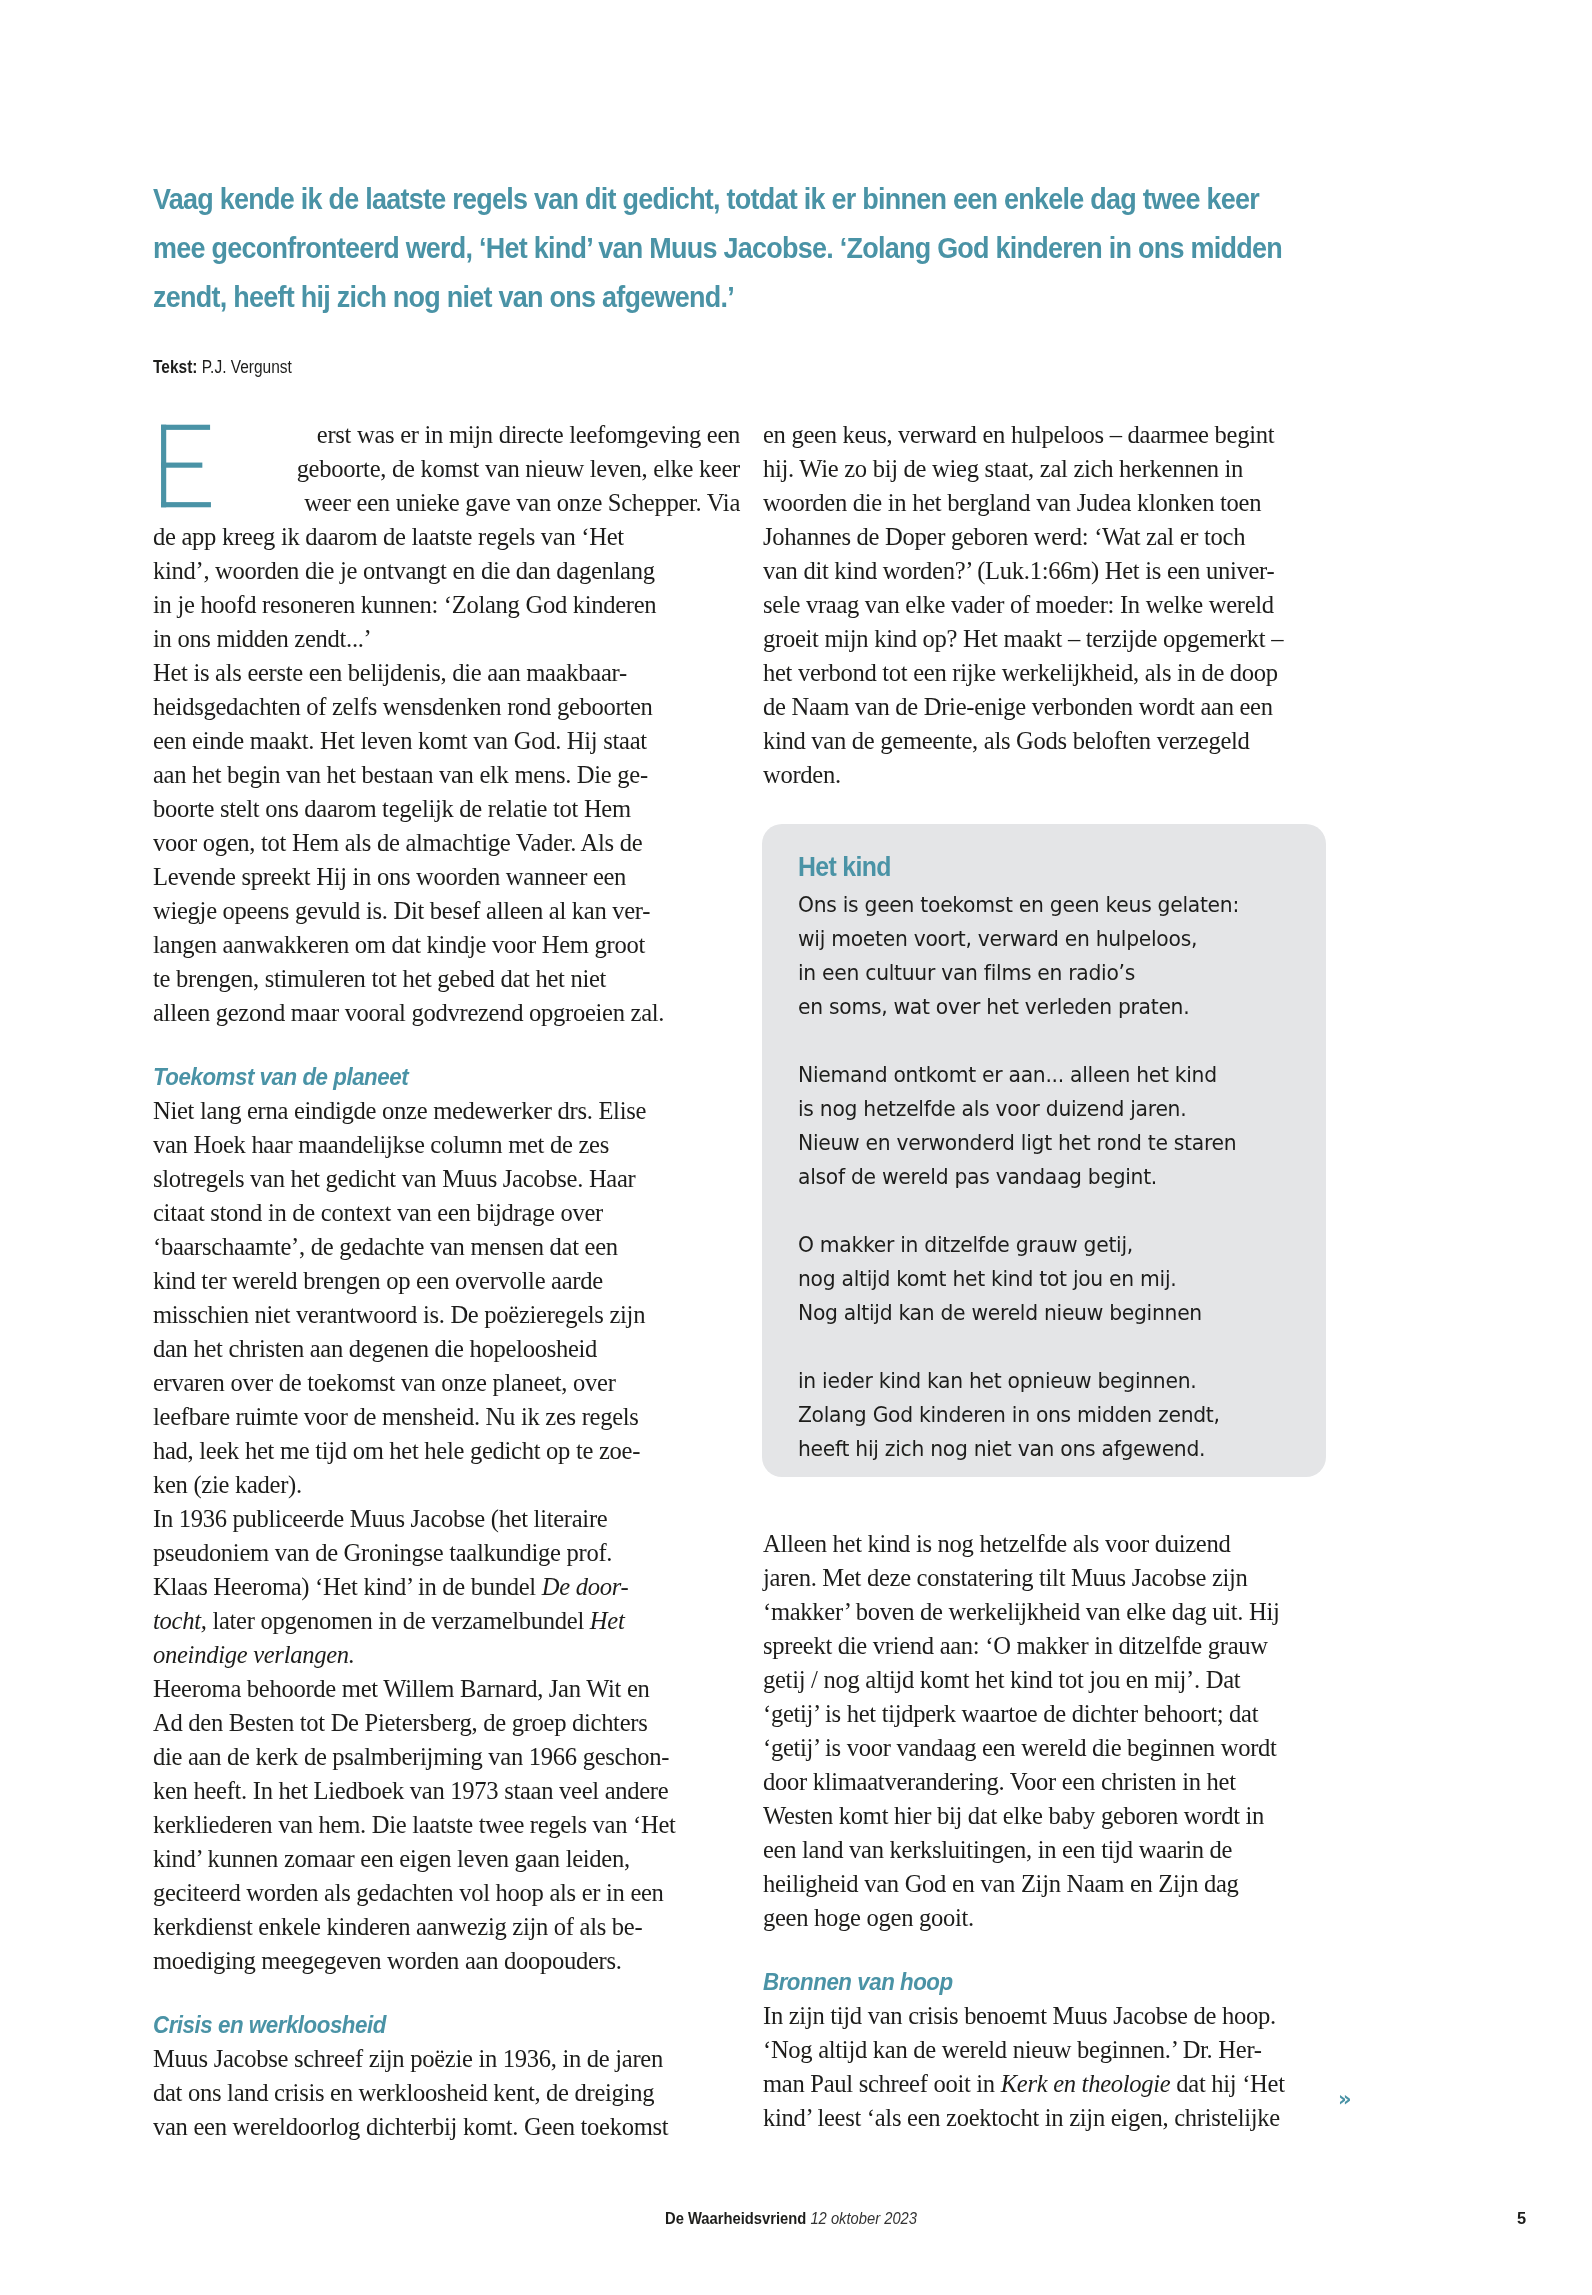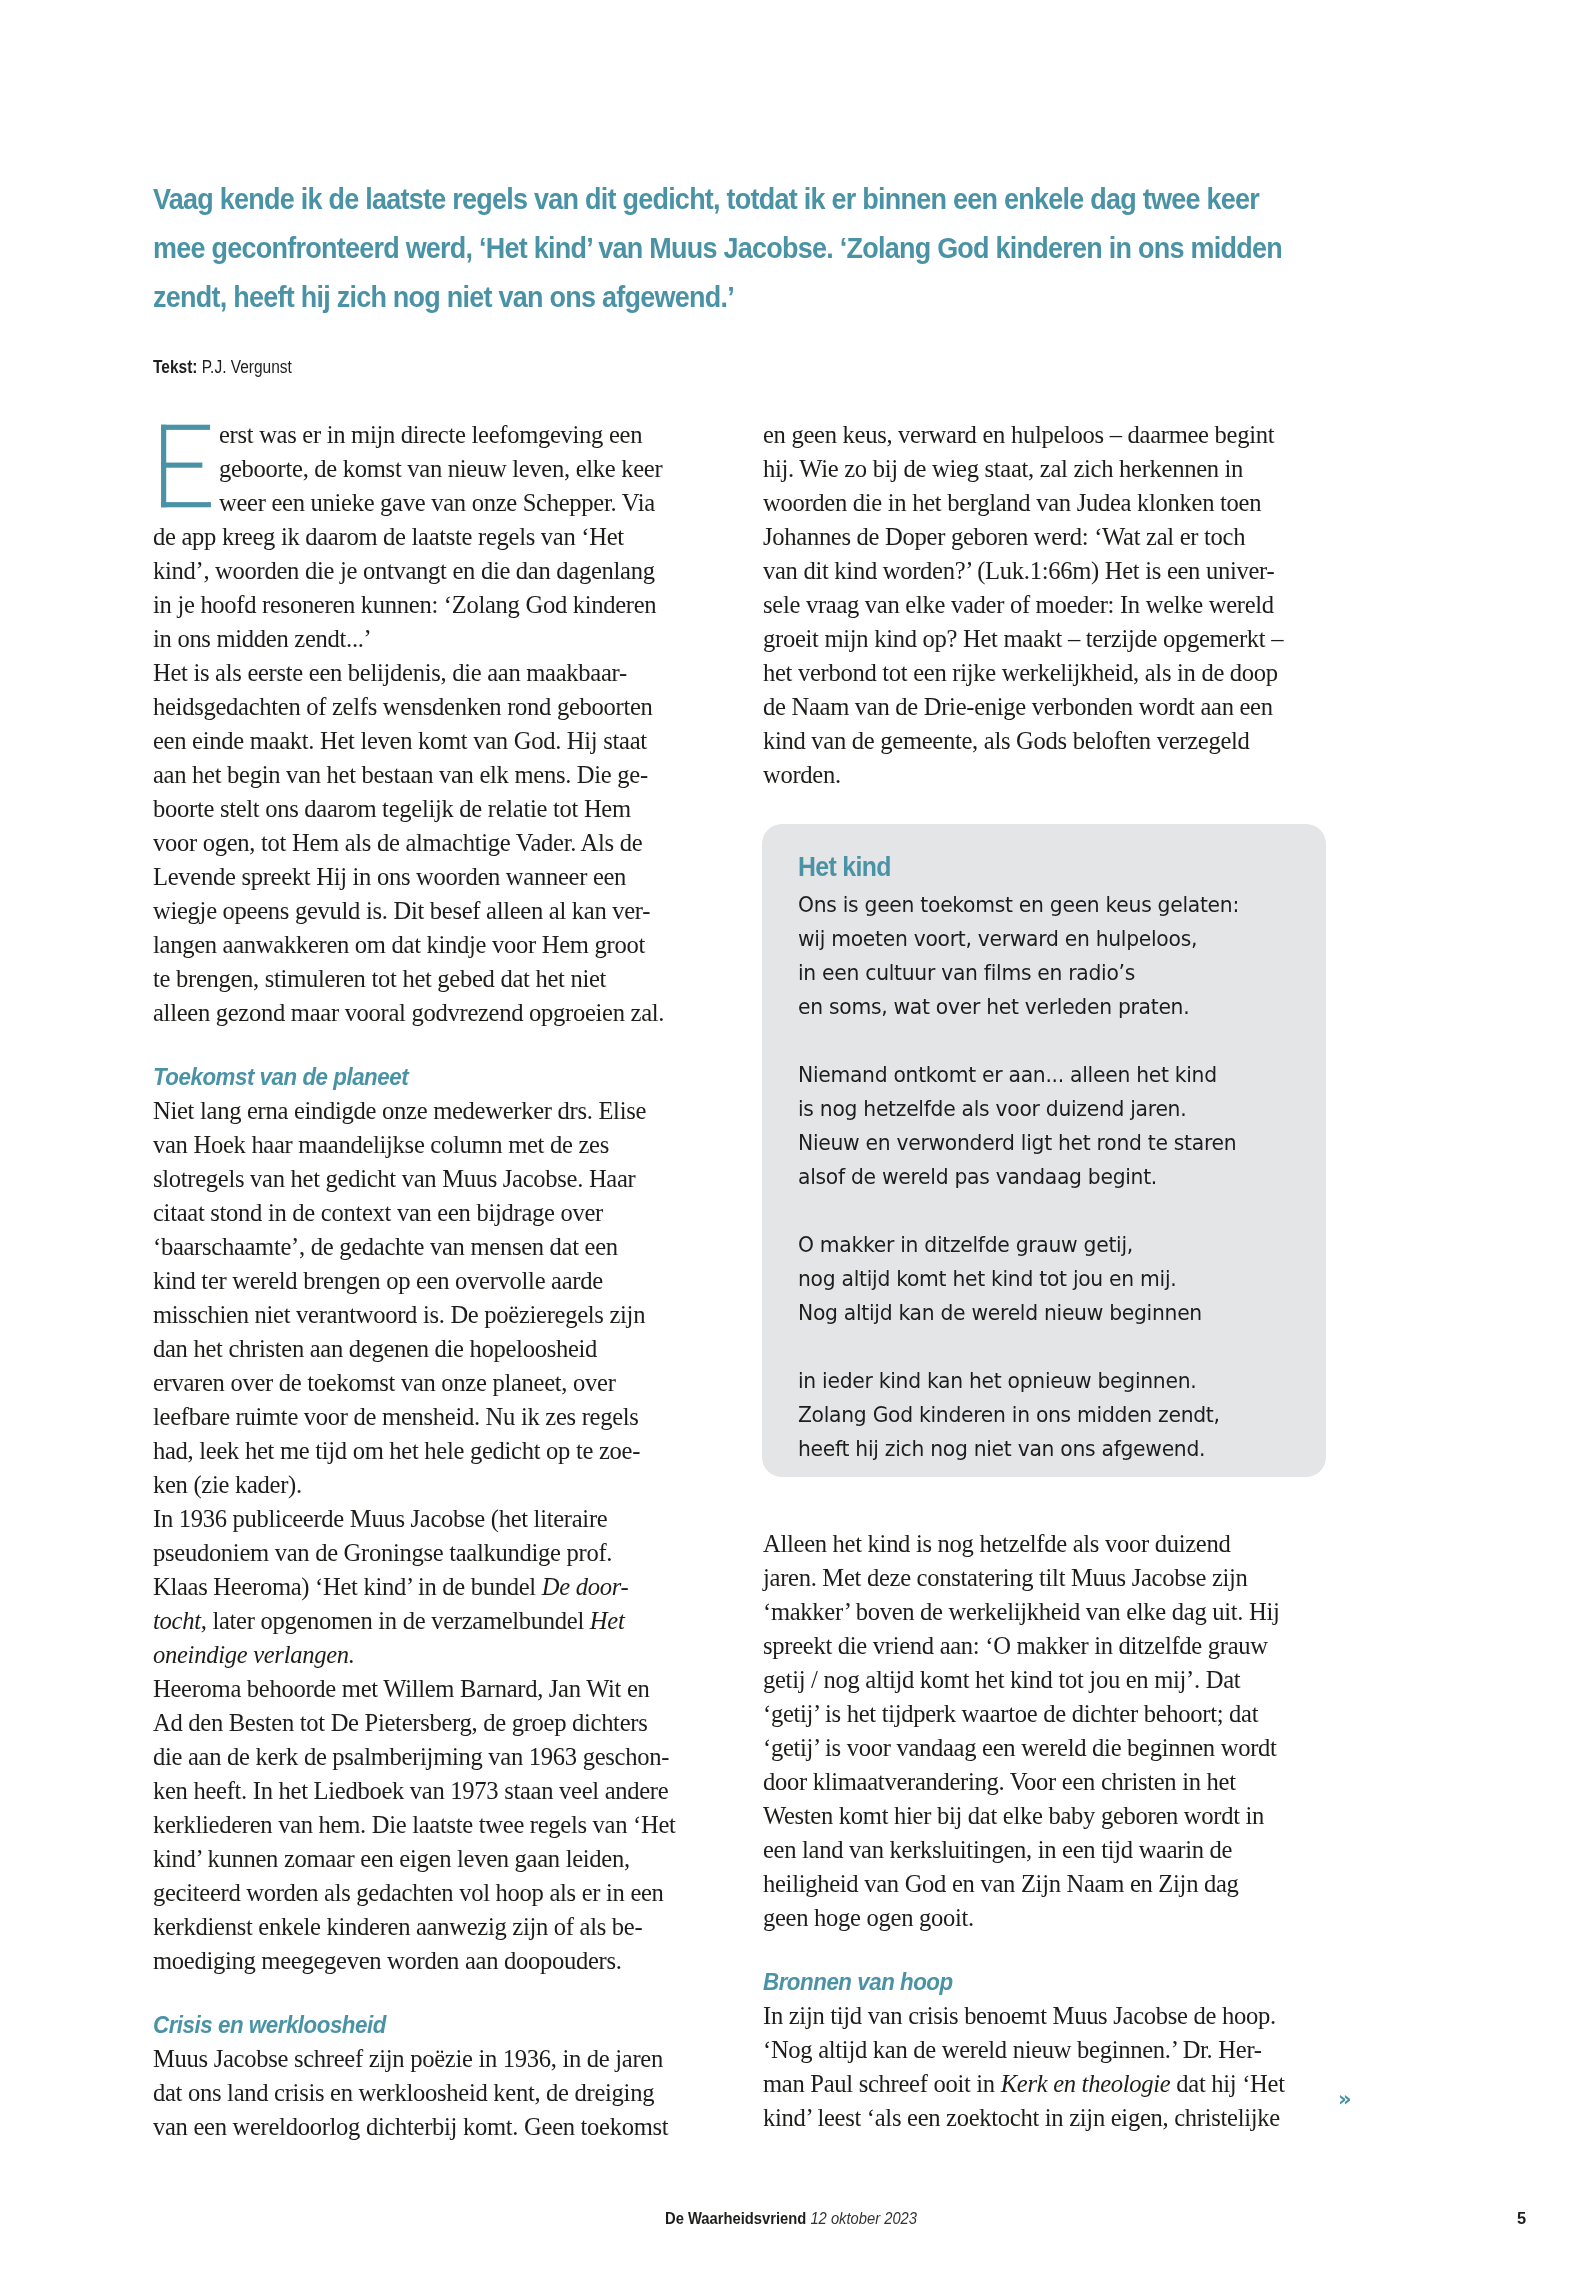--- a/index.html
+++ b/index.html
@@ -22,21 +22,21 @@
   .col .gap { display:block; height:30px; }
   .col .ln i { font-style:italic; }
 
   .h-sub { display:block; white-space:nowrap; height:34px;
     font-family:"Liberation Sans", sans-serif; font-style:italic; font-weight:bold;
     color:#4a93a6; font-size:24px; letter-spacing:-0.5px; transform:scaleX(0.93); transform-origin:left center; }
 
   .dropcap { position:absolute; left:161px; top:423px; width:50px; height:86px; }
   .dropcap svg { display:block; }
 
-  .indent { padding-left:66px; }
+  .indent { padding-left:66px;text-align:right; }
 
   .kader { position:absolute; left:762px; top:824px; width:564px; height:653px; background:#e4e5e7;border-radius:20px; }
   .kader-inner { position:absolute; left:36px; top:23px; width:518px;
     font-family:"DejaVu Sans", sans-serif; font-size:21.6px; line-height:34px; color:#1d1d1b; letter-spacing:-0.3px; }
   .kader-title { display:block; height:41px; line-height:41px; font-family:"Liberation Sans", sans-serif; font-weight:bold;
     color:#4a93a6; font-size:27px; letter-spacing:-0.7px; transform:scaleX(0.92); transform-origin:left center; }
   .kader-inner .ln { display:block; white-space:nowrap; height:34px; transform:scaleX(0.94); transform-origin:left center; }
   .kader-inner .stanza-gap { display:block; height:34px; }
 
   .more { position:absolute; left:1338px; top:2087px; font-family:"DejaVu Sans", sans-serif; font-weight:bold; color:#4a93a6; font-size:21px; }
@@ -106,21 +106,21 @@
     <span class="ln">leefbare ruimte voor de mensheid. Nu ik zes regels</span>
     <span class="ln">had, leek het me tijd om het hele gedicht op te zoe-</span>
     <span class="ln">ken (zie kader).</span>
     <span class="ln">In 1936 publiceerde Muus Jacobse (het literaire</span>
     <span class="ln">pseudoniem van de Groningse taalkundige prof.</span>
     <span class="ln"><span>Klaas Heeroma) ‘Het kind’ in de bundel </span><i>De door-</i></span>
     <span class="ln"><i>tocht,</i><span> later opgenomen in de verzamelbundel </span><i>Het</i></span>
     <span class="ln"><i>oneindige verlangen.</i></span>
     <span class="ln">Heeroma behoorde met Willem Barnard, Jan Wit en</span>
     <span class="ln">Ad den Besten tot De Pietersberg, de groep dichters</span>
-    <span class="ln">die aan de kerk de psalmberijming van 1963 geschon-</span>
+    <span class="ln">die aan de kerk de psalmberijming van 1966 geschon-</span>
     <span class="ln">ken heeft. In het Liedboek van 1973 staan veel andere</span>
     <span class="ln">kerkliederen van hem. Die laatste twee regels van ‘Het</span>
     <span class="ln">kind’ kunnen zomaar een eigen leven gaan leiden,</span>
     <span class="ln">geciteerd worden als gedachten vol hoop als er in een</span>
     <span class="ln">kerkdienst enkele kinderen aanwezig zijn of als be-</span>
     <span class="ln">moediging meegegeven worden aan doopouders.</span>
 
     <span class="gap"></span>
     <span class="h-sub">Crisis en werkloosheid</span>
     <span class="ln">Muus Jacobse schreef zijn poëzie in 1936, in de jaren</span>

